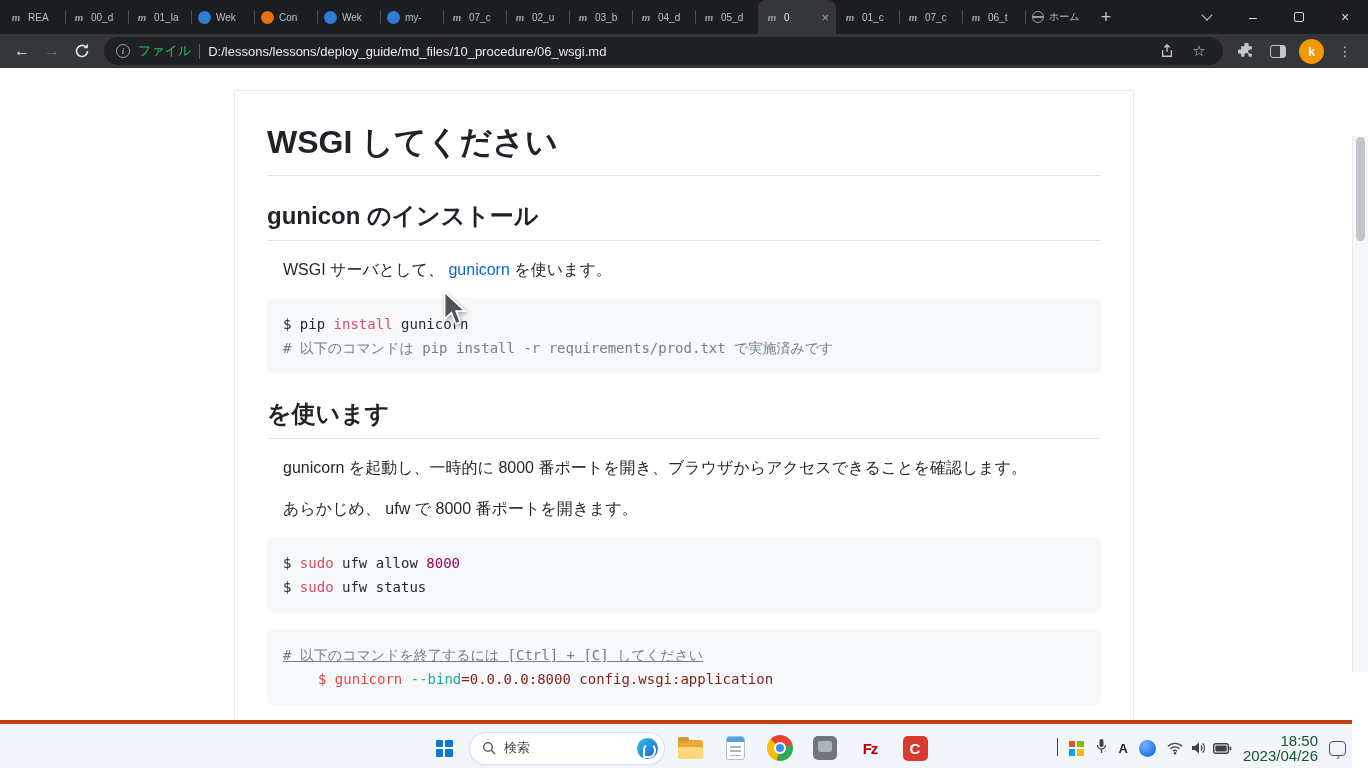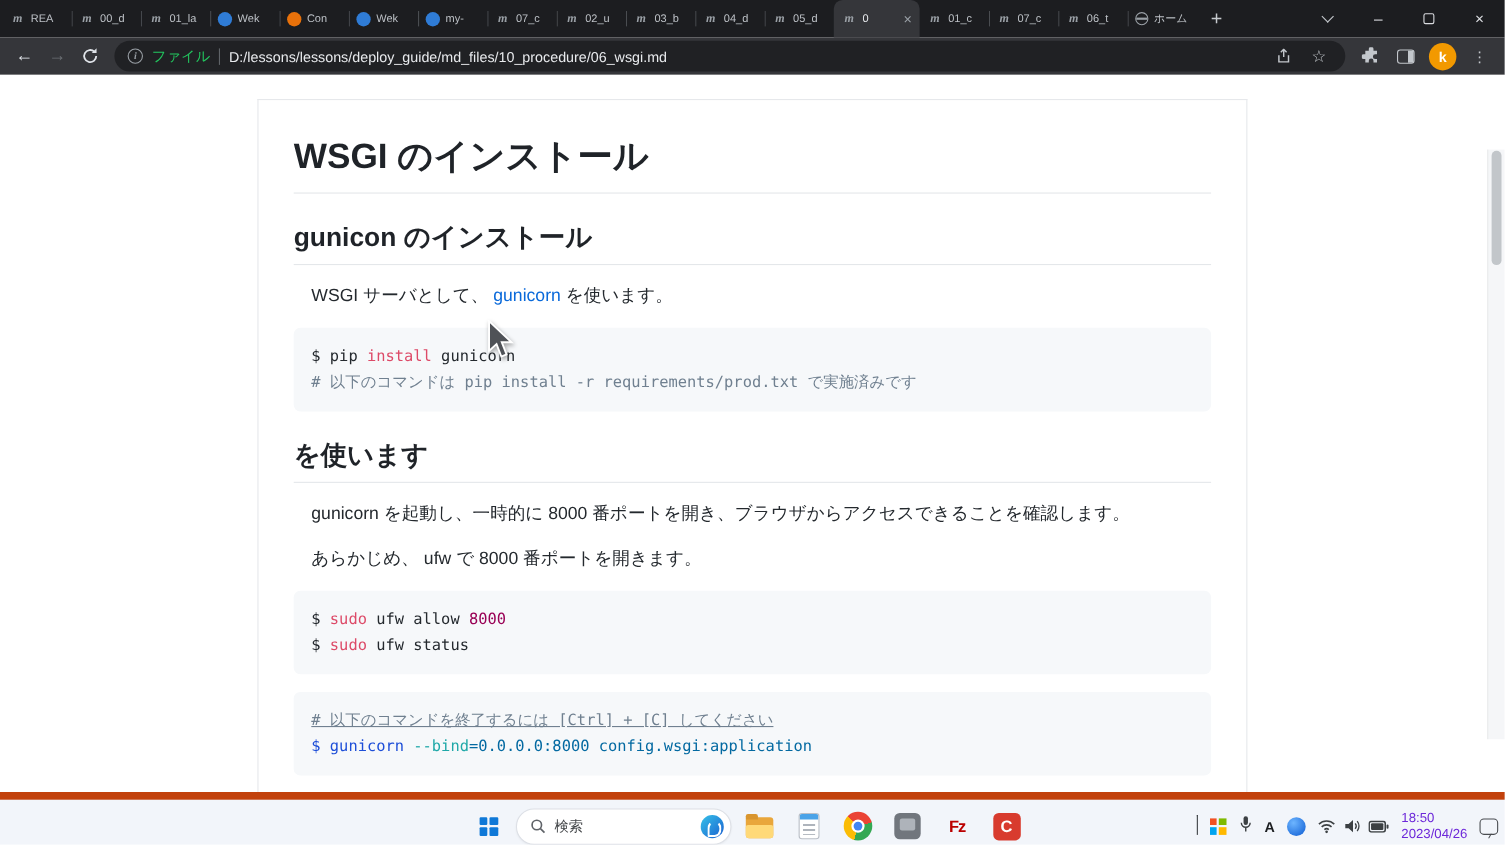--- a/index.html
+++ b/index.html
@@ -58,21 +58,21 @@
   pre.md{background:#f6f8fa;border-radius:6px;padding:14px 16px;margin:0 0 16px;
        font-family:"DejaVu Sans Mono","Liberation Mono",monospace;font-size:14px;line-height:24px;overflow:hidden}
   .code-line{white-space:pre}
   .scrollbar{position:absolute;top:68px;right:0;width:16px;bottom:48px;background:#f5f6f8;border-left:1px solid #e9eaec}
   .scroll-thumb{position:absolute;top:1px;left:3px;right:3px;height:104px;background:#c2c6ca;border-radius:6px}
 
   
   .cursor{position:absolute;left:442px;top:291px;z-index:50;filter:drop-shadow(1px 2px 2px rgba(0,0,0,.35))}
 
   
-  .taskbar{position:absolute;left:0;right:0;bottom:0;height:48px;background:#f2f5fa;border-top:7px solid #c2410c}
+  .taskbar{position:absolute;left:0;right:16px;bottom:0;height:48px;background:#f2f5fa;border-top:4px solid #c2410c}
   .tb-center{position:absolute;left:424px;top:0;height:48px;display:flex;align-items:center;gap:5px}
   .tb-btn{width:40px;height:40px;border-radius:6px;display:flex;align-items:center;justify-content:center;background:none;border:none}
   .win-logo{width:17px;height:17px;display:grid;grid-template-columns:1fr 1fr;gap:2px}
   .win-logo i{background:#0f78d7;border-radius:1px}
   .search-box{width:196px;height:33px;border-radius:17px;background:#fff;border:1px solid #dde0e6;
        display:flex;align-items:center;gap:8px;padding:0 6px 0 12px;font-size:13px;color:#424548;box-shadow:0 1px 2px rgba(0,0,0,.05)}
   .bing-icon{margin-left:auto;width:21px;height:21px;border-radius:50%;background:linear-gradient(135deg,#35c1e8,#1b60d0);position:relative}
   .bing-icon::after{content:"";position:absolute;left:6px;top:5px;width:9px;height:11px;border:2px solid #fff;border-radius:50% 50% 50% 10%;border-top-color:transparent}
   .folder-icon{width:25px;height:19px;background:#e9a63b;border-radius:3px;position:relative;margin-top:3px}
   .folder-icon::before{content:"";position:absolute;top:-3px;left:0;width:11px;height:5px;background:#d9952e;border-radius:2px 2px 0 0}
@@ -91,21 +91,21 @@
   .c-app-icon{width:25px;height:25px;border-radius:5px;background:#d83b2e;color:#fff;font-weight:800;font-size:15px;
        display:flex;align-items:center;justify-content:center}
   .tb-right{position:absolute;right:6px;top:0;height:48px;display:flex;align-items:center;gap:11px}
   .chev-up{width:8px;height:8px;border-left:1.6px solid #3c4043;border-top:1.6px solid #3c4043;transform:rotate(45deg);margin-top:3px}
   .tray-grid{width:15px;height:15px;display:grid;grid-template-columns:1fr 1fr;gap:1.5px}
   .tray-grid i:nth-child(1){background:#f25022}.tray-grid i:nth-child(2){background:#7fba00}
   .tray-grid i:nth-child(3){background:#00a4ef}.tray-grid i:nth-child(4){background:#ffb900}
   .ime{font-size:13px;font-weight:700;color:#1c1e21}
   .tray-blue{width:17px;height:17px;border-radius:50%;background:radial-gradient(circle at 35% 30%,#6db5ff,#0b5bd3)}
   .sys-group{display:flex;gap:7px;align-items:center}
-  .clock{font-size:12px;color:#6d28d9;text-align:left;line-height:15px}
+  .clock{font-size:15px;color:#14532d;text-align:right;line-height:15px}
   .notif-icon{width:17px;height:15px;border:1.5px solid #494c50;border-radius:4px;position:relative}
   .notif-icon::after{content:"";position:absolute;right:2px;bottom:-4px;width:4px;height:4px;border-left:1.5px solid #494c50;transform:skewX(-30deg)}
 </style>
 </head>
 <body>
 
 <div class="tabstrip">
   <div class="tab-list">
       <div class="tab">
         <span class="favicon markdown-icon">m</span>
@@ -218,29 +218,29 @@
   </button>
   <button class="tb-icon-btn">
       <span class="sidepanel-icon"></span>
     </button>
   <div class="avatar">k</div>
   <button class="tb-icon-btn">⋮</button>
 </div>
 
 <div class="page">
   <div class="md-container">
-    <h1 class="md">WSGI のインストール</h1>
+    <h1 class="md">WSGI してください</h1>
     <h2 class="md">gunicon のインストール</h2>
     <p class="md"><span>WSGI サーバとして、 </span><a href="#" class="md-link">gunicorn</a><span> を使います。</span></p>
     <pre class="md"><div class="code-line"><span style="color: rgb(36, 41, 46);">$ pip </span><span style="color: rgb(221, 74, 104);">install</span><span style="color: rgb(36, 41, 46);"> gunicorn</span></div><div class="code-line"><span style="color: rgb(112, 128, 144);"># 以下のコマンドは pip install -r requirements/prod.txt で実施済みです</span></div></pre>
     <h2 class="md">を使います</h2>
     <p class="md">gunicorn を起動し、一時的に 8000 番ポートを開き、ブラウザからアクセスできることを確認します。</p>
     <p class="md">あらかじめ、 ufw で 8000 番ポートを開きます。</p>
     <pre class="md"><div class="code-line"><span style="color: rgb(36, 41, 46);">$ </span><span style="color: rgb(221, 74, 104);">sudo</span><span style="color: rgb(36, 41, 46);"> ufw allow </span><span style="color: rgb(153, 0, 85);">8000</span></div><div class="code-line"><span style="color: rgb(36, 41, 46);">$ </span><span style="color: rgb(221, 74, 104);">sudo</span><span style="color: rgb(36, 41, 46);"> ufw status</span></div></pre>
-    <pre class="md"><div class="code-line"><span style="color: rgb(112, 128, 144); text-decoration: underline;"># 以下のコマンドを終了するには [Ctrl] + [C] してください</span></div><div class="code-line"><span style="color: #1d4ed8;">$ gunicorn </span><span style="color: rgb(31, 168, 168);">--bind</span><span style="color: #0369a1;">=0.0.0.0:8000 config.wsgi:application</span></div></pre>
+    <pre class="md"><div class="code-line"><span style="color: rgb(112, 128, 144); text-decoration: underline;"># 以下のコマンドを終了するには [Ctrl] + [C] してください</span></div><div class="code-line"><span style="color: #ef4444; margin-left: 35px;">$ gunicorn </span><span style="color: rgb(31, 168, 168);">--bind</span><span style="color: #7f1d1d;">=0.0.0.0:8000 config.wsgi:application</span></div></pre>
   </div>
   <div class="scrollbar">
     <div class="scroll-thumb"></div>
   </div>
 </div>
 
 <svg class="cursor" width="26" height="36" viewBox="0 0 13 19">
   <path d="M1 0.5 L1 14.8 L4.6 11.5 L6.9 17.5 L9.4 16.5 L7.1 10.6 L11.8 10.6 Z" fill="#4f5257" stroke="#fff" stroke-width="0.9"></path>
 </svg>
 

